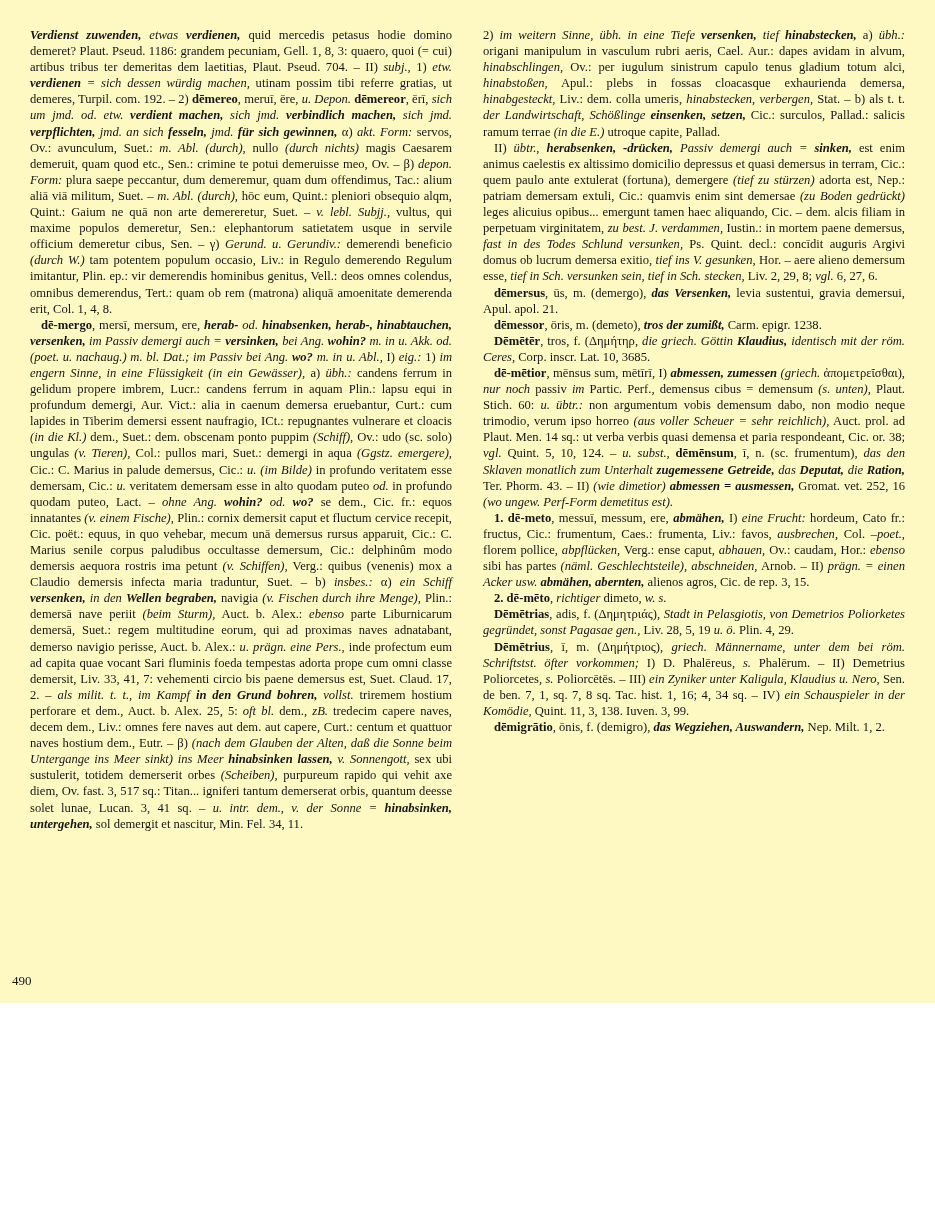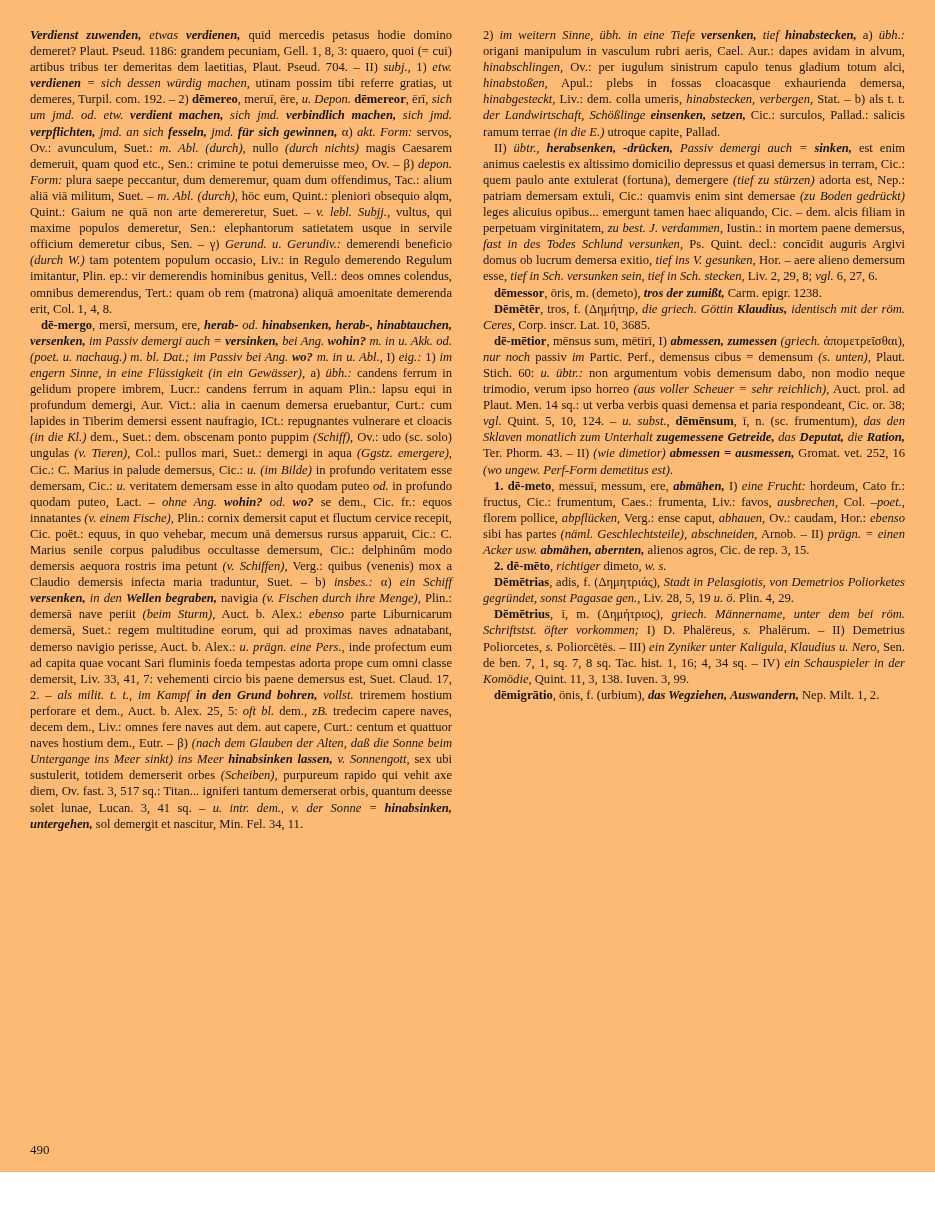--- a/index.html
+++ b/index.html
@@ -1,55 +1,56 @@
 <!DOCTYPE html>
 <html lang="de"><head>
 <meta charset="utf-8">
 <style>
   html,body{margin:0;padding:0;background:#ffffff;}
   .page{
     position:relative;
-    width:935px;height:1172px;
-    background:#fdba74;
+    width:935px;height:1003px;
+    background:#fef9c3;
     box-sizing:border-box;
     padding:27px 30px 40px 30px;
     overflow:hidden;
     font-family:"Liberation Serif","DejaVu Serif",serif;
     font-size:12.6px;
     line-height:16.1px;
     color:#151515;
   }
   .columns{display:flex;gap:31px;}
   .column{width:422px;}
   p.entry{margin:0;text-align:justify;text-indent:11px;}
   .column p.entry:first-child{text-indent:0;}
   .b{font-weight:700;}
   .i{font-style:italic;}
   .bi{font-weight:700;font-style:italic;}
   .page-number{
-    position:absolute;left:30px;bottom:14px;
+    position:absolute;left:12px;bottom:14px;
     font-size:13px;color:#151515;
   }
 </style>
 </head>
 <body>
 
 <div class="page">
   <div class="columns">
     <div class="column" id="col-left">
         <p class="entry"><span class="bi">Verdienst zuwenden,</span><span class="i"> etwas </span><span class="bi">verdienen,</span><span> quid mercedis petasus hodie domino demeret? Plaut. Pseud. 1186: grandem pecuniam, Gell. 1, 8, 3: quaero, quoi (= cui) artibus tribus ter demeritas dem laetitias, Plaut. Pseud. 704. – II) </span><span class="i">subj.,</span><span> 1) </span><span class="i">etw. </span><span class="bi">verdienen</span><span class="i"> = sich dessen würdig machen,</span><span> utinam possim tibi referre gratias, ut demeres, Turpil. com. 192. – 2) </span><span class="b">dēmereo</span><span>, meruī, ēre, </span><span class="i">u. Depon. </span><span class="b">dēmereor</span><span>, ērī, </span><span class="i">sich um jmd. od. etw. </span><span class="bi">verdient machen,</span><span class="i"> sich jmd. </span><span class="bi">verbindlich machen,</span><span class="i"> sich jmd. </span><span class="bi">verpflichten,</span><span class="i"> jmd. an sich </span><span class="bi">fesseln,</span><span class="i"> jmd. </span><span class="bi">für sich gewinnen,</span><span> α) </span><span class="i">akt. Form:</span><span> servos, Ov.: avunculum, Suet.: </span><span class="i">m. Abl. (durch),</span><span> nullo </span><span class="i">(durch nichts)</span><span> magis Caesarem demeruit, quam quod etc., Sen.: crimine te potui demeruisse meo, Ov. – β) </span><span class="i">depon. Form:</span><span> plura saepe peccantur, dum demeremur, quam dum offendimus, Tac.: alium aliā viā militum, Suet. – </span><span class="i">m. Abl. (durch),</span><span> hōc eum, Quint.: pleniori obsequio alqm, Quint.: Gaium ne quā non arte demereretur, Suet. – </span><span class="i">v. lebl. Subjj.,</span><span> vultus, qui maxime populos demeretur, Sen.: elephantorum satietatem usque in servile officium demeretur cibus, Sen. – γ) </span><span class="i">Gerund. u. Gerundiv.:</span><span> demerendi beneficio </span><span class="i">(durch W.)</span><span> tam potentem populum occasio, Liv.: in Regulo demerendo Regulum imitantur, Plin. ep.: vir demerendis hominibus genitus, Vell.: deos omnes colendus, omnibus demerendus, Tert.: quam ob rem (matrona) aliquā amoenitate demerenda erit, Col. 1, 4, 8.</span></p>
         <p class="entry"><span class="b">dē-mergo</span><span>, mersī, mersum, ere, </span><span class="bi">herab-</span><span class="i"> od. </span><span class="bi">hinabsenken, herab-, hinabtauchen, versenken,</span><span class="i"> im Passiv demergi auch = </span><span class="bi">versinken,</span><span class="i"> bei Ang. </span><span class="bi">wohin?</span><span class="i"> m. in u. Akk. od. (poet. u. nachaug.) m. bl. Dat.; im Passiv bei Ang. </span><span class="bi">wo?</span><span class="i"> m. in u. Abl., </span><span>I) </span><span class="i">eig.:</span><span> 1) </span><span class="i">im engern Sinne, in eine Flüssigkeit (in ein Gewässer),</span><span> a) </span><span class="i">übh.:</span><span> candens ferrum in gelidum propere imbrem, Lucr.: candens ferrum in aquam Plin.: lapsu equi in profundum demergi, Aur. Vict.: alia in caenum demersa eruebantur, Curt.: cum lapides in Tiberim demersi essent naufragio, ICt.: repugnantes vulnerare et cloacis </span><span class="i">(in die Kl.)</span><span> dem., Suet.: dem. obscenam ponto puppim </span><span class="i">(Schiff),</span><span> Ov.: udo (sc. solo) ungulas </span><span class="i">(v. Tieren),</span><span> Col.: pullos mari, Suet.: demergi in aqua </span><span class="i">(Ggstz. emergere),</span><span> Cic.: C. Marius in palude demersus, Cic.: </span><span class="i">u. (im Bilde)</span><span> in profundo veritatem esse demersam, Cic.: </span><span class="i">u.</span><span> veritatem demersam esse in alto quodam puteo </span><span class="i">od.</span><span> in profundo quodam puteo, Lact. – </span><span class="i">ohne Ang. </span><span class="bi">wohin?</span><span class="i"> od. </span><span class="bi">wo?</span><span> se dem., Cic. fr.: equos innatantes </span><span class="i">(v. einem Fische),</span><span> Plin.: cornix demersit caput et fluctum cervice recepit, Cic. poët.: equus, in quo vehebar, mecum unā demersus rursus apparuit, Cic.: C. Marius senile corpus paludibus occultasse demersum, Cic.: delphinûm modo demersis aequora rostris ima petunt </span><span class="i">(v. Schiffen),</span><span> Verg.: quibus (venenis) mox a Claudio demersis infecta maria traduntur, Suet. – b) </span><span class="i">insbes.:</span><span> α) </span><span class="i">ein Schiff </span><span class="bi">versenken,</span><span class="i"> in den </span><span class="bi">Wellen begraben,</span><span> navigia </span><span class="i">(v. Fischen durch ihre Menge),</span><span> Plin.: demersā nave periit </span><span class="i">(beim Sturm),</span><span> Auct. b. Alex.: </span><span class="i">ebenso</span><span> parte Liburnicarum demersā, Suet.: regem multitudine eorum, qui ad proximas naves adnatabant, demerso navigio perisse, Auct. b. Alex.: </span><span class="i">u. prägn. eine Pers.,</span><span> inde profectum eum ad capita quae vocant Sari fluminis foeda tempestas adorta prope cum omni classe demersit, Liv. 33, 41, 7: vehementi circio bis paene demersus est, Suet. Claud. 17, 2. – </span><span class="i">als milit. t. t., im Kampf </span><span class="bi">in den Grund bohren,</span><span class="i"> vollst.</span><span> triremem hostium perforare et dem., Auct. b. Alex. 25, 5: </span><span class="i">oft bl.</span><span> dem., </span><span class="i">zB.</span><span> tredecim capere naves, decem dem., Liv.: omnes fere naves aut dem. aut capere, Curt.: centum et quattuor naves hostium dem., Eutr. – β) </span><span class="i">(nach dem Glauben der Alten, daß die Sonne beim Untergange ins Meer sinkt) ins Meer </span><span class="bi">hinabsinken lassen,</span><span class="i"> v. Sonnengott,</span><span> sex ubi sustulerit, totidem demerserit orbes </span><span class="i">(Scheiben),</span><span> purpureum rapido qui vehit axe diem, Ov. fast. 3, 517 sq.: Titan... igniferi tantum demerserat orbis, quantum deesse solet lunae, Lucan. 3, 41 sq. – </span><span class="i">u. intr. dem., v. der Sonne = </span><span class="bi">hinabsinken, untergehen,</span><span> sol demergit et nascitur, Min. Fel. 34, 11.</span></p>
       </div>
     <div class="column" id="col-right">
         <p class="entry"><span>2) </span><span class="i">im weitern Sinne, übh. in eine Tiefe </span><span class="bi">versenken,</span><span class="i"> tief </span><span class="bi">hinabstecken,</span><span> a) </span><span class="i">übh.:</span><span> origani manipulum in vasculum rubri aeris, Cael. Aur.: dapes avidam in alvum, </span><span class="i">hinabschlingen,</span><span> Ov.: per iugulum sinistrum capulo tenus gladium totum alci, </span><span class="i">hinabstoßen,</span><span> Apul.: plebs in fossas cloacasque exhaurienda demersa, </span><span class="i">hinabgesteckt,</span><span> Liv.: dem. colla umeris, </span><span class="i">hinabstecken, verbergen,</span><span> Stat. – b) als t. t. </span><span class="i">der Landwirtschaft, Schößlinge </span><span class="bi">einsenken, setzen,</span><span> Cic.: surculos, Pallad.: salicis ramum terrae </span><span class="i">(in die E.)</span><span> utroque capite, Pallad.</span></p>
         <p class="entry"><span>II) </span><span class="i">übtr., </span><span class="bi">herabsenken, -drücken,</span><span class="i"> Passiv demergi auch = </span><span class="bi">sinken,</span><span> est enim animus caelestis ex altissimo domicilio depressus et quasi demersus in terram, Cic.: quem paulo ante extulerat (fortuna), demergere </span><span class="i">(tief zu stürzen)</span><span> adorta est, Nep.: patriam demersam extuli, Cic.: quamvis enim sint demersae </span><span class="i">(zu Boden gedrückt)</span><span> leges alicuius opibus... emergunt tamen haec aliquando, Cic. – dem. alcis filiam in perpetuam virginitatem, </span><span class="i">zu best. J. verdammen,</span><span> Iustin.: in mortem paene demersus, </span><span class="i">fast in des Todes Schlund versunken,</span><span> Ps. Quint. decl.: concīdit auguris Argivi domus ob lucrum demersa exitio, </span><span class="i">tief ins V. gesunken,</span><span> Hor. – aere alieno demersum esse, </span><span class="i">tief in Sch. versunken sein, tief in Sch. stecken,</span><span> Liv. 2, 29, 8; </span><span class="i">vgl.</span><span> 6, 27, 6.</span></p>
+        <p class="entry"><span class="b">dēmersus</span><span>, ūs, m. (demergo), </span><span class="bi">das Versenken,</span><span> levia sustentui, gravia demersui, Apul. apol. 21.</span></p>
         <p class="entry"><span class="b">dēmessor</span><span>, ōris, m. (demeto), </span><span class="bi">tros der zumißt,</span><span> Carm. epigr. 1238.</span></p>
         <p class="entry"><span class="b">Dēmētēr</span><span>, tros, f. (Δημήτηρ, </span><span class="i">die griech. Göttin </span><span class="bi">Klaudius,</span><span class="i"> identisch mit der röm. Ceres,</span><span> Corp. inscr. Lat. 10, 3685.</span></p>
         <p class="entry"><span class="b">dē-mētior</span><span>, mēnsus sum, mētīrī, I) </span><span class="bi">abmessen, zumessen</span><span class="i"> (griech. </span><span>ἀπομετρεῖσθαι),</span><span class="i"> nur noch</span><span> passiv </span><span class="i">im</span><span> Partic. Perf., demensus cibus = demensum </span><span class="i">(s. unten),</span><span> Plaut. Stich. 60: </span><span class="i">u. übtr.:</span><span> non argumentum vobis demensum dabo, non modio neque trimodio, verum ipso horreo </span><span class="i">(aus voller Scheuer = sehr reichlich),</span><span> Auct. prol. ad Plaut. Men. 14 sq.: ut verba verbis quasi demensa et paria respondeant, Cic. or. 38; </span><span class="i">vgl.</span><span> Quint. 5, 10, 124. – </span><span class="i">u. subst.,</span><span> </span><span class="b">dēmēnsum</span><span>, ī, n. (sc. frumentum), </span><span class="i">das den Sklaven monatlich zum Unterhalt </span><span class="bi">zugemessene Getreide,</span><span class="i"> das </span><span class="bi">Deputat,</span><span class="i"> die </span><span class="bi">Ration,</span><span> Ter. Phorm. 43. – II) </span><span class="i">(wie dimetior) </span><span class="bi">abmessen = ausmessen,</span><span> Gromat. vet. 252, 16 </span><span class="i">(wo ungew. Perf-Form demetitus est).</span></p>
         <p class="entry"><span class="b">1. dē-meto</span><span>, messuī, messum, ere, </span><span class="bi">abmähen,</span><span> I) </span><span class="i">eine Frucht:</span><span> hordeum, Cato fr.: fructus, Cic.: frumentum, Caes.: frumenta, Liv.: favos, </span><span class="i">ausbrechen,</span><span> Col. –</span><span class="i">poet.,</span><span> florem pollice, </span><span class="i">abpflücken,</span><span> Verg.: ense caput, </span><span class="i">abhauen,</span><span> Ov.: caudam, Hor.: </span><span class="i">ebenso</span><span> sibi has partes </span><span class="i">(näml. Geschlechtsteile),</span><span> </span><span class="i">abschneiden,</span><span> Arnob. – II) </span><span class="i">prägn. = einen Acker usw. </span><span class="bi">abmähen, abernten,</span><span> alienos agros, Cic. de rep. 3, 15.</span></p>
         <p class="entry"><span class="b">2. dē-mēto</span><span>, </span><span class="i">richtiger</span><span> dimeto, </span><span class="i">w. s.</span></p>
         <p class="entry"><span class="b">Dēmētrias</span><span>, adis, f. (Δημητριάς), </span><span class="i">Stadt in Pelasgiotis, von Demetrios Poliorketes gegründet, sonst Pagasae gen.,</span><span> Liv. 28, 5, 19 </span><span class="i">u. ö.</span><span> Plin. 4, 29.</span></p>
         <p class="entry"><span class="b">Dēmētrius</span><span>, ī, m. (Δημήτριος), </span><span class="i">griech. Männername, unter dem bei röm. Schriftstst. öfter vorkommen;</span><span> I) D. Phalēreus, </span><span class="i">s.</span><span> Phalērum. – II) Demetrius Poliorcetes, </span><span class="i">s.</span><span> Poliorcētēs. – III) </span><span class="i">ein Zyniker unter Kaligula, Klaudius u. Nero,</span><span> Sen. de ben. 7, 1, sq. 7, 8 sq. Tac. hist. 1, 16; 4, 34 sq. – IV) </span><span class="i">ein Schauspieler in der Komödie,</span><span> Quint. 11, 3, 138. Iuven. 3, 99.</span></p>
-        <p class="entry"><span class="b">dēmigrātio</span><span>, ōnis, f. (urbium), </span><span class="bi">das Wegziehen, Auswandern,</span><span> Nep. Milt. 1, 2.</span></p>
+        <p class="entry"><span class="b">dēmigrātio</span><span>, ōnis, f. (demigro), </span><span class="bi">das Wegziehen, Auswandern,</span><span> Nep. Milt. 1, 2.</span></p>
       </div>
   </div>
   <div class="page-number">490</div>
 </div>
 
 </body></html>

